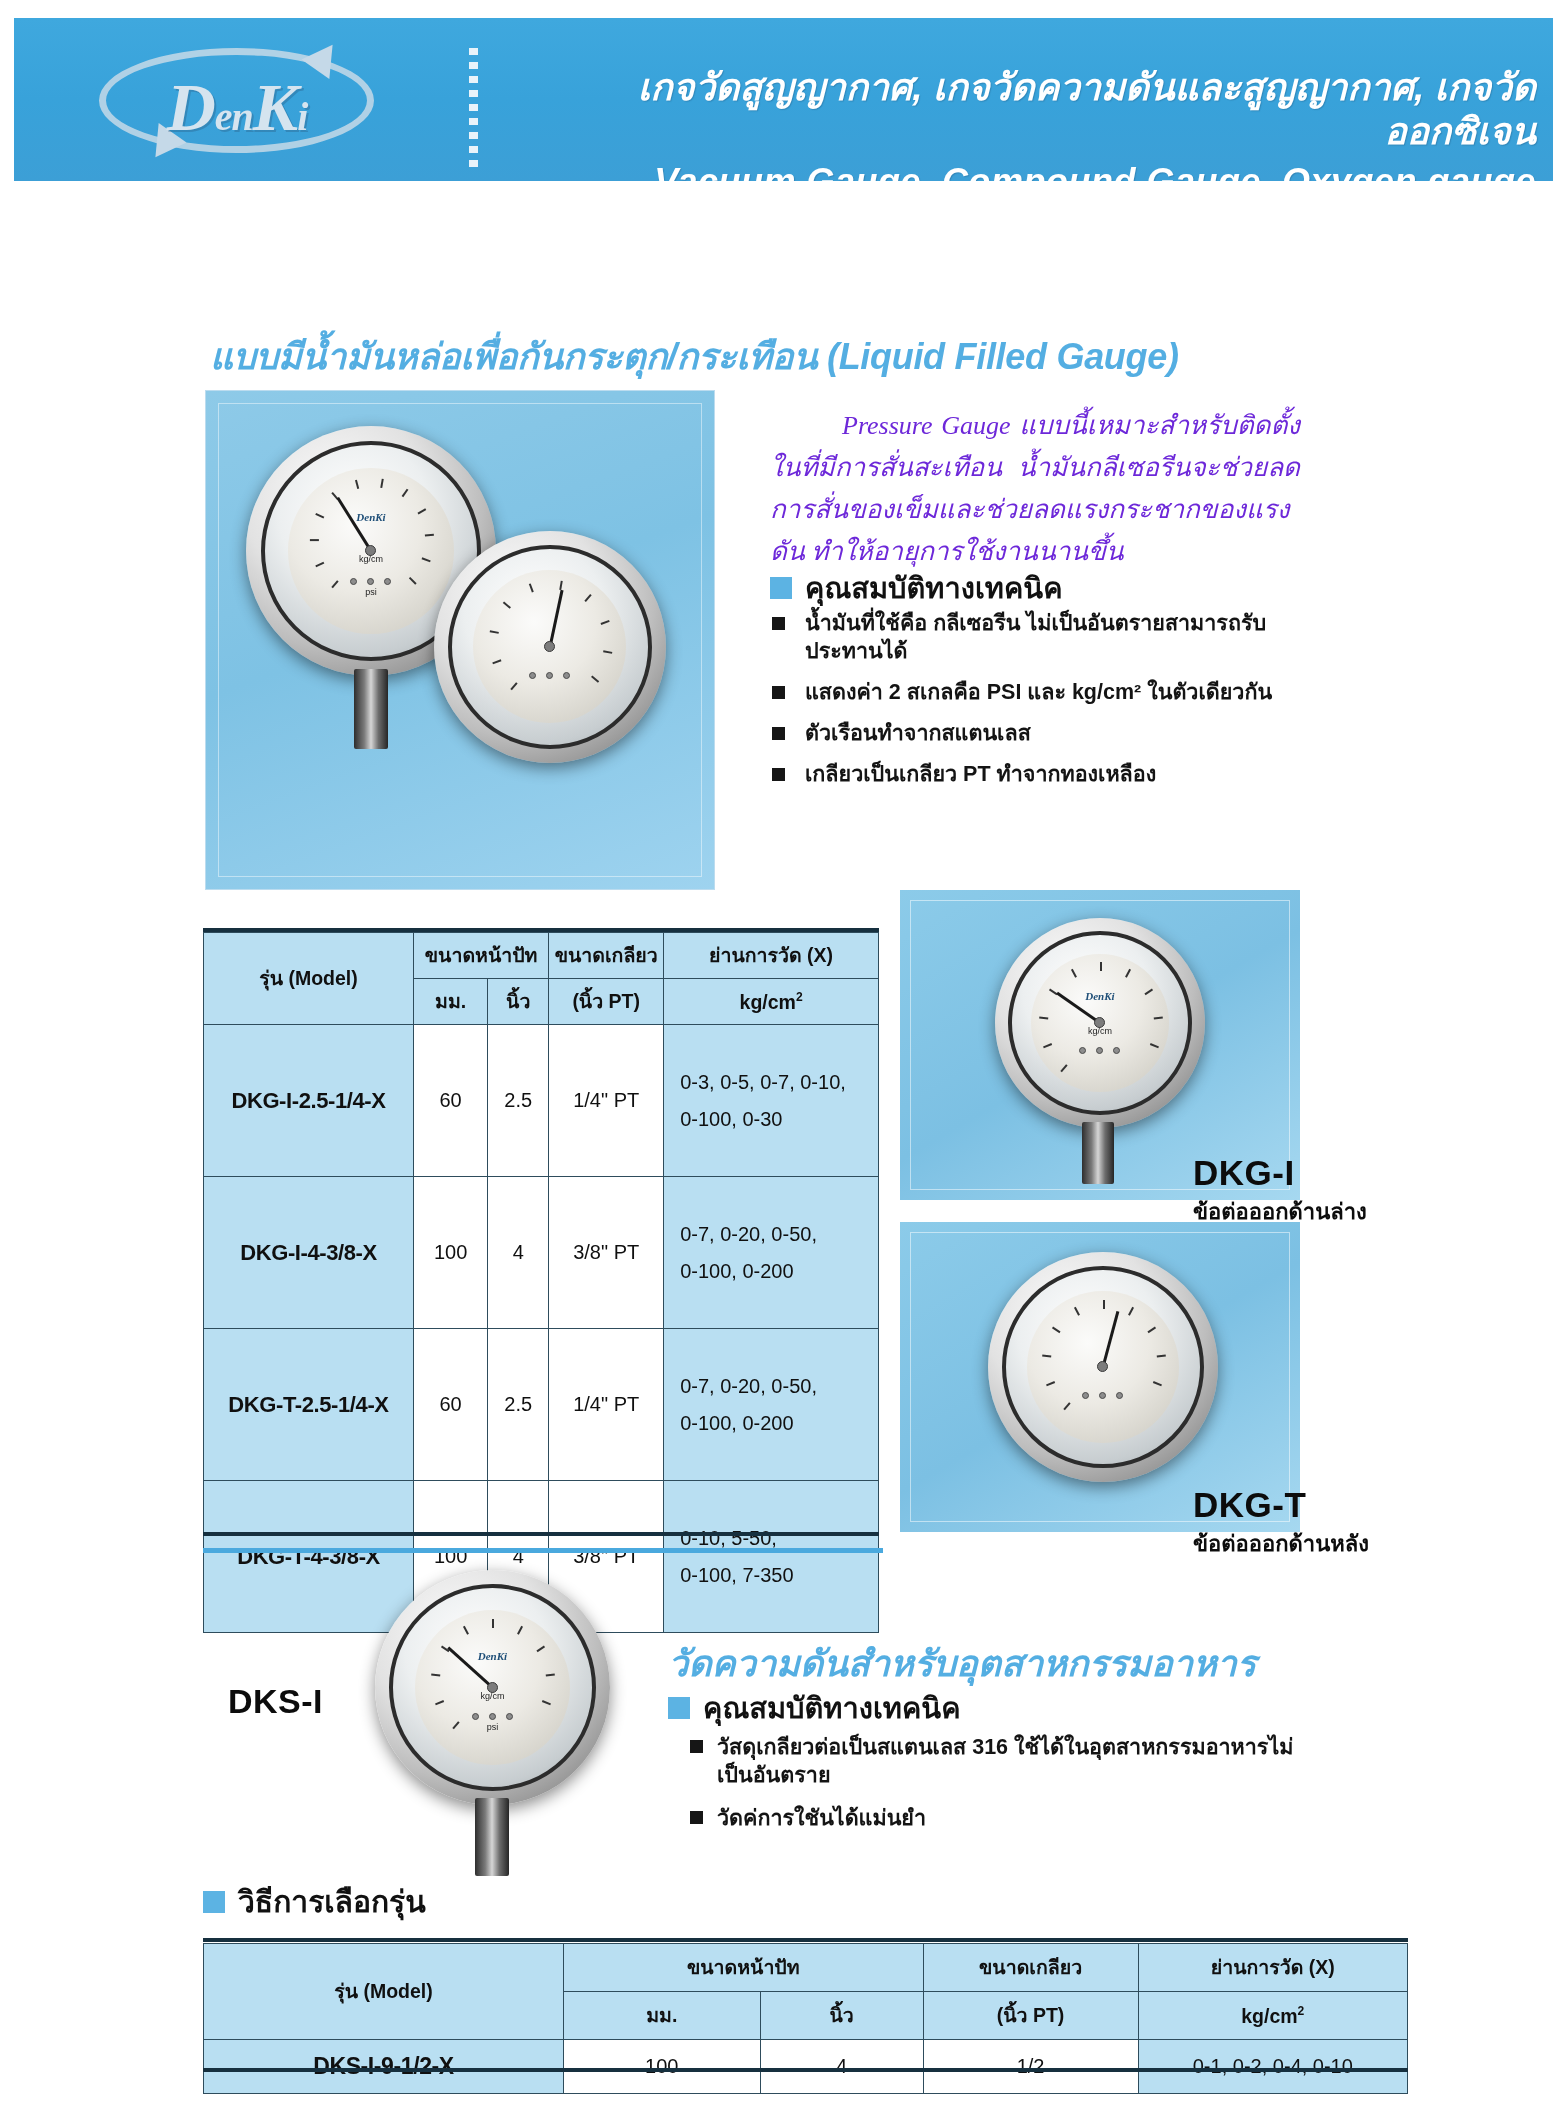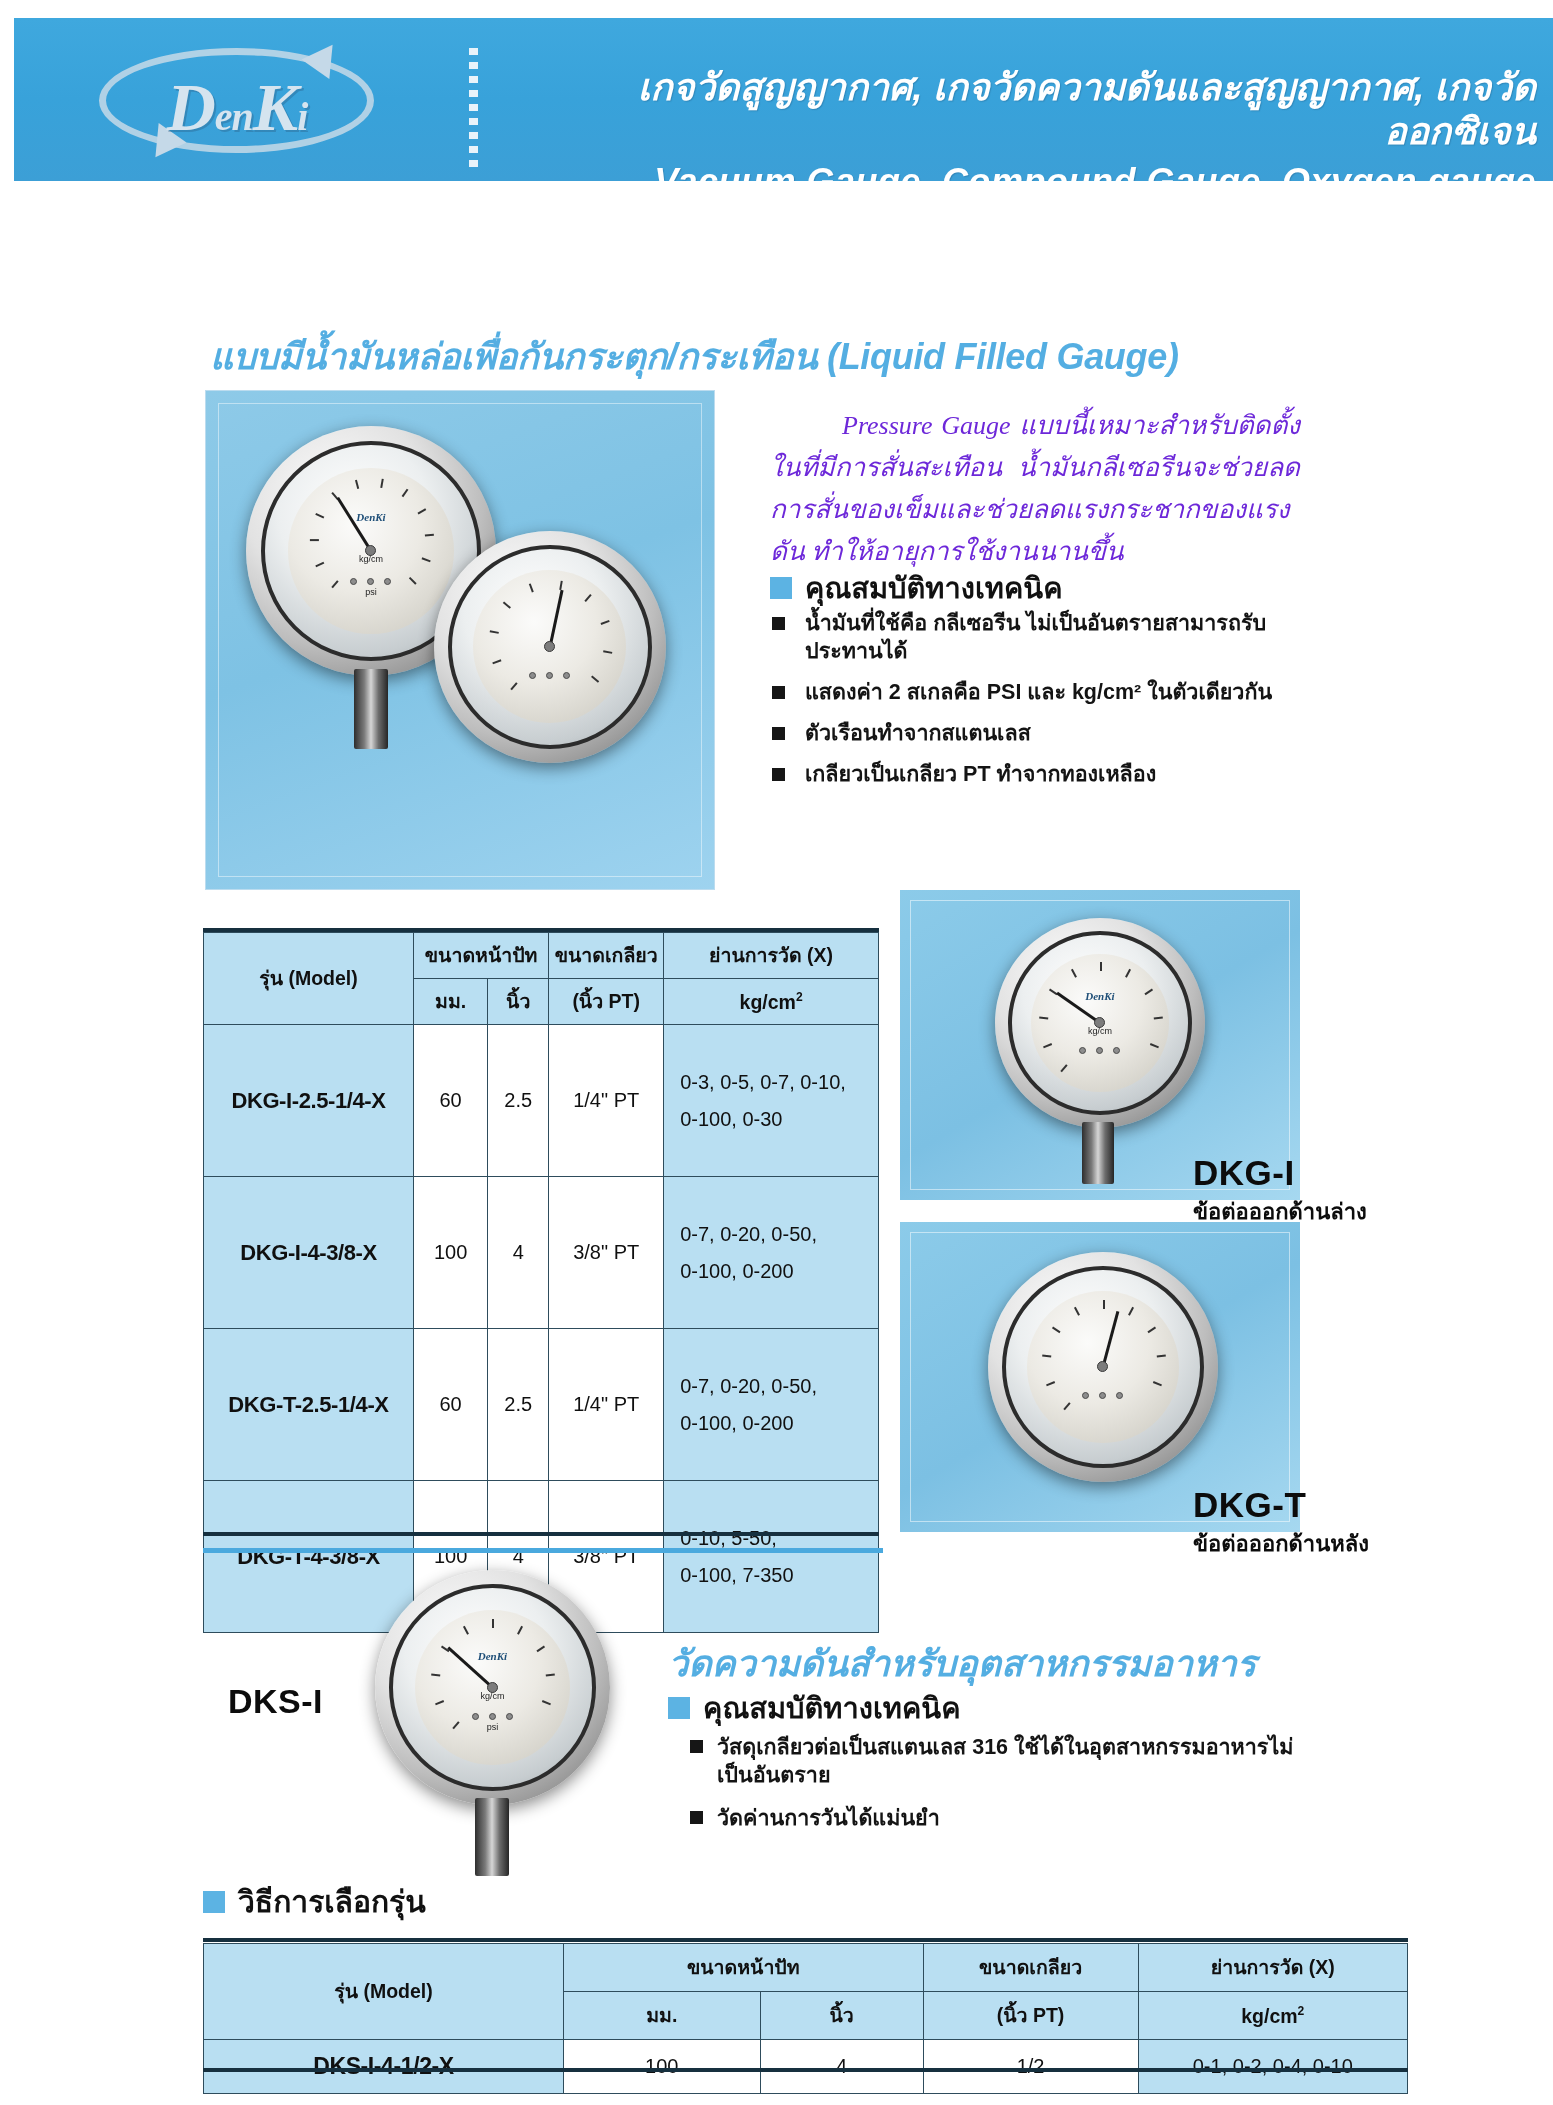--- a/index.html
+++ b/index.html
@@ -751,21 +751,21 @@
   <span class="txt">คุณสมบัติทางเทคนิค</span>
 </div>
 
 <div class="sec2-list">
   <div class="li">
     <span class="bul"></span>
     <span class="li-txt" style="max-width:610px">วัสดุเกลียวต่อเป็นสแตนเลส 316 ใช้ได้ในอุตสาหกรรมอาหารไม่เป็นอันตราย</span>
   </div>
   <div class="li">
     <span class="bul"></span>
-    <span class="li-txt">วัดค่านการวันได้แม่นยำ</span>
+    <span class="li-txt">วัดค่การใชันได้แม่นยำ</span>
   </div>
 </div>
 
 <div class="howto-head">
   <span class="sq"></span>
   <span class="txt">วิธีการเลือกรุ่น</span>
 </div>
 
 <div class="tbl-top-rule"></div>
 <table class="table-bottom">
@@ -778,21 +778,21 @@
     </tr>
     <tr>
       <th>มม.</th>
       <th>นิ้ว</th>
       <th>(นิ้ว PT)</th>
       <th>kg/cm<sup>2</sup></th>
     </tr>
   </thead>
   <tbody>
     <tr>
-      <td class="model-cell">DKS-I-4-1/2-X</td>
+      <td class="model-cell">DKS-I-9-1/2-X</td>
       <td class="num-cell">100</td>
       <td class="num-cell">4</td>
       <td class="thread-cell">1/2</td>
       <td class="range-cell">0-1, 0-2, 0-4, 0-10</td>
     </tr>
   </tbody>
 </table>
 <div class="tbl-bot-rule"></div>
 
 </body></html>

